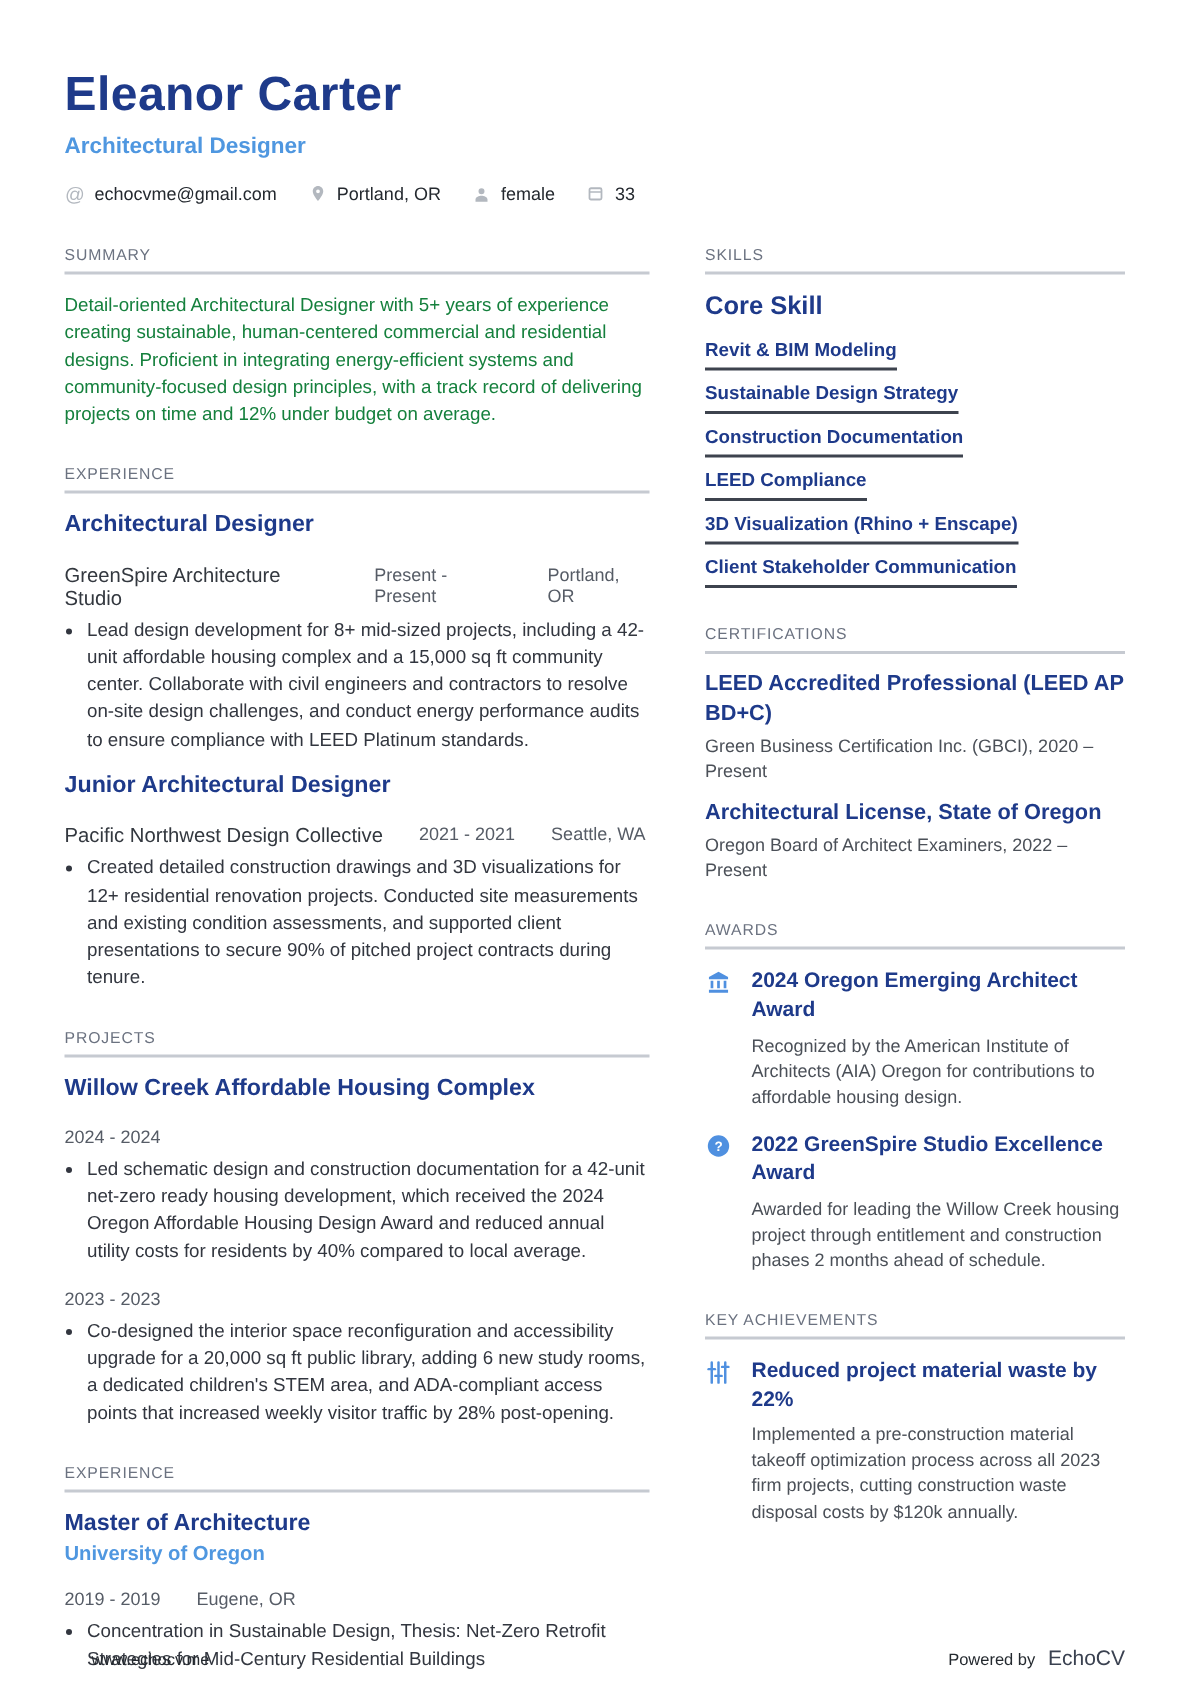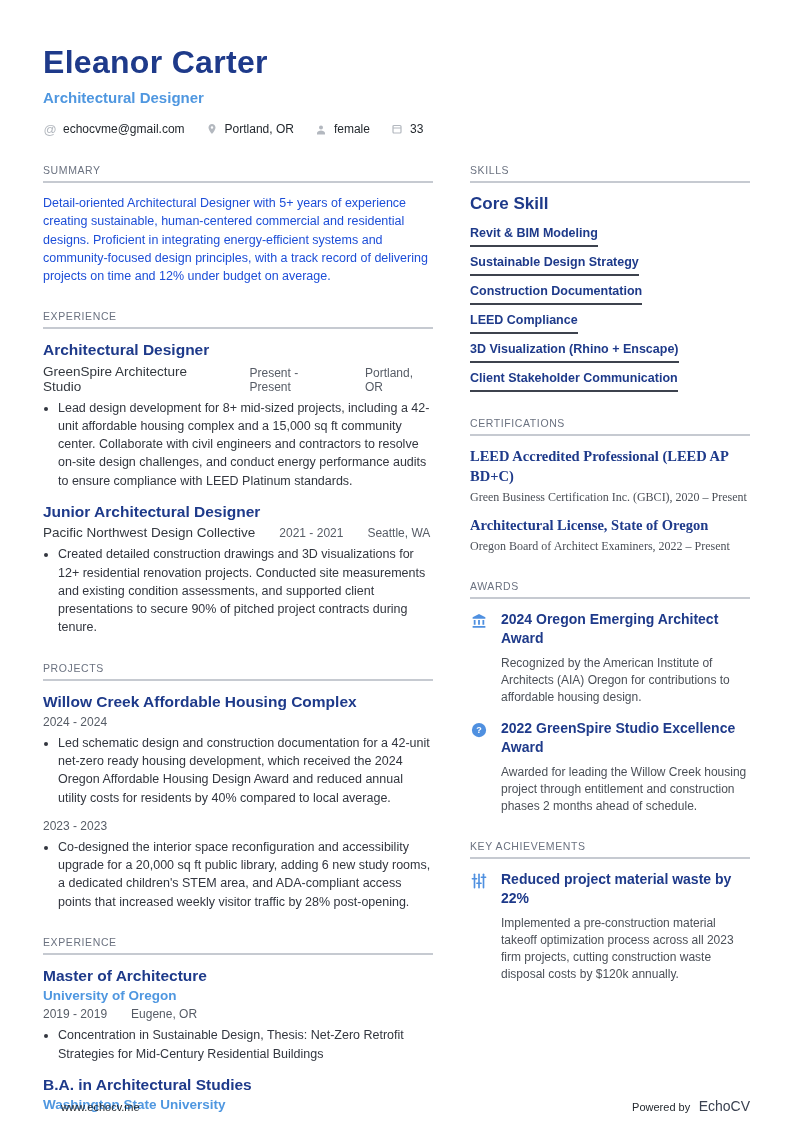--- a/index.html
+++ b/index.html
@@ -25,38 +25,38 @@
   .columns { display:flex; gap:37px; margin-top:28px; }
   .col-left { width:390px; flex:none; }
   .col-right { width:280px; flex:none; }
 
   
   .section { margin-bottom:25px; }
   .sec-label {
     font-size:10.5px; font-weight:400; color:#6b7280; letter-spacing:.6px;
     border-bottom:2px solid #c6cad1; padding-bottom:5px; margin-bottom:11px;
   }
-  .summary-text { font-size:12.5px; line-height:1.46; color:#1d4ed8; }
+  .summary-text { font-size:12.5px; line-height:1.46; color:#15803d; }
 
   .item { margin-bottom:12px; }
   .item-title { font-size:15.5px; font-weight:700; color:#1e3a8a; line-height:1.25; }
-  .meta-row { display:flex; align-items:flex-end; gap:24px; margin-top:4px; }
+  .meta-row { display:flex; align-items:flex-start; gap:24px; margin-top:16px; }
   .company { font-size:13.5px; color:#33383f; }
   .meta-small { font-size:12px; color:#565c66; }
   ul.bullets { margin-top:5px; padding-left:15px; }
   ul.bullets li { font-size:12.5px; line-height:1.46; color:#32363f; }
   .school { font-size:13.5px; font-weight:700; color:#4f97e0; margin-top:3px; }
 
   
   .skill-group { font-size:17px; font-weight:600; color:#1e3a8a; margin:2px 0 12px; }
   .chips { display:flex; flex-wrap:wrap; column-gap:15px; row-gap:8px; }
   .chip { font-size:12.5px; font-weight:700; color:#1e3a8a; border-bottom:2px solid #3d434e; padding-bottom:5px; }
 
   
-  .cert { margin-bottom:10px;font-family:Liberation Serif, serif; }
+  .cert { margin-bottom:10px; }
   .cert-title { font-size:14.5px; font-weight:700; color:#1e3a8a; line-height:1.35; }
   .cert-org { font-size:12px; color:#4b5058; line-height:1.4; margin-top:3px; }
 
   
   .ico-item { display:flex; gap:13px; margin-bottom:13px; }
   .ico-box { width:18px; flex:none; padding-top:2px; }
   .ico-title { font-size:14px; font-weight:700; color:#1e3a8a; line-height:1.35; }
   .ico-desc { font-size:12px; color:#4b5058; line-height:1.42; margin-top:7px; }
   .clip-body { max-height:124px; overflow:hidden; }
 

